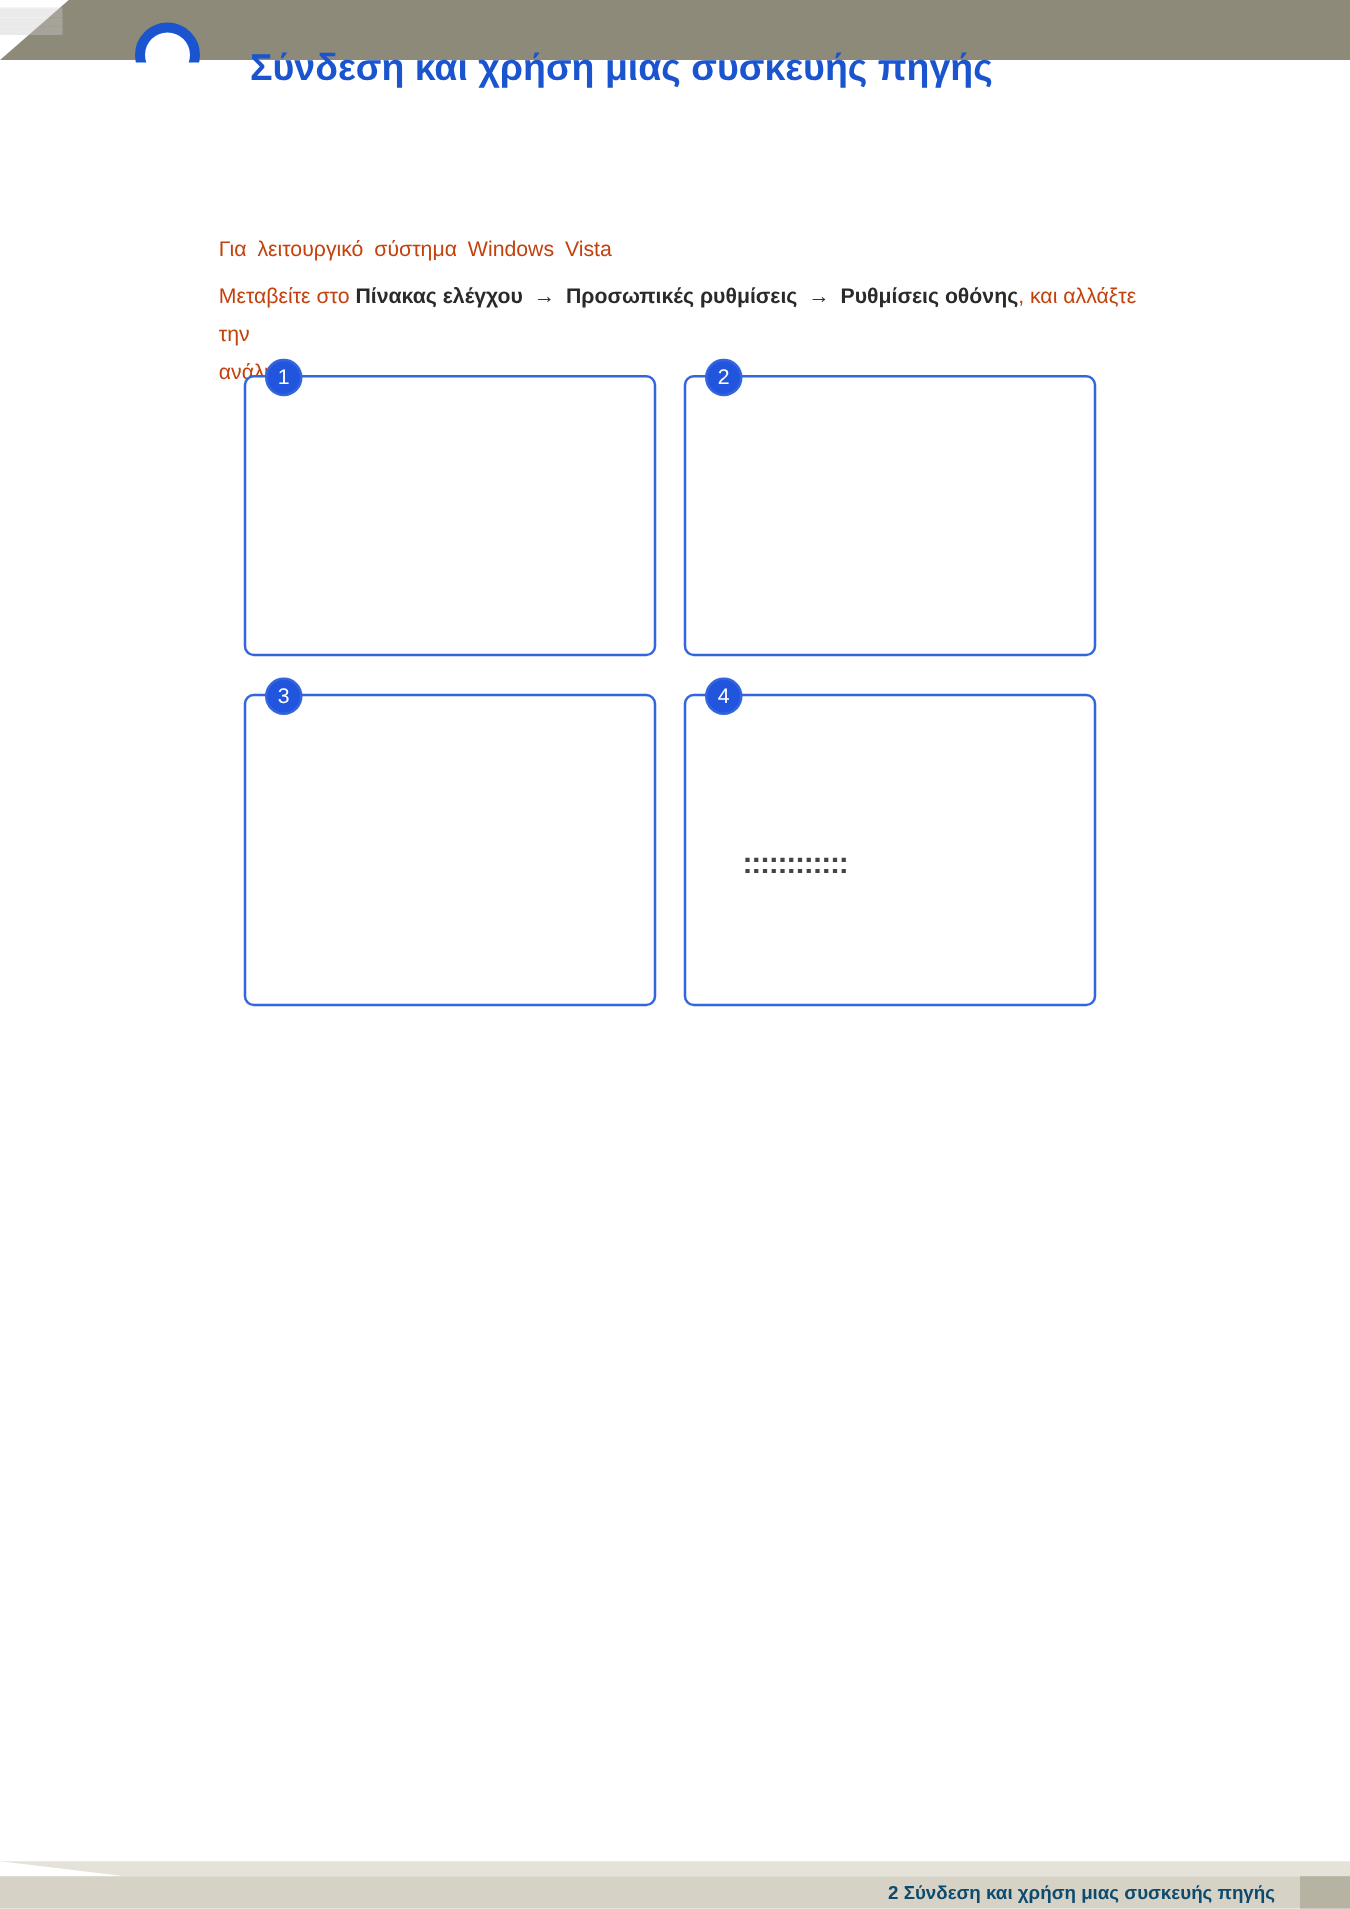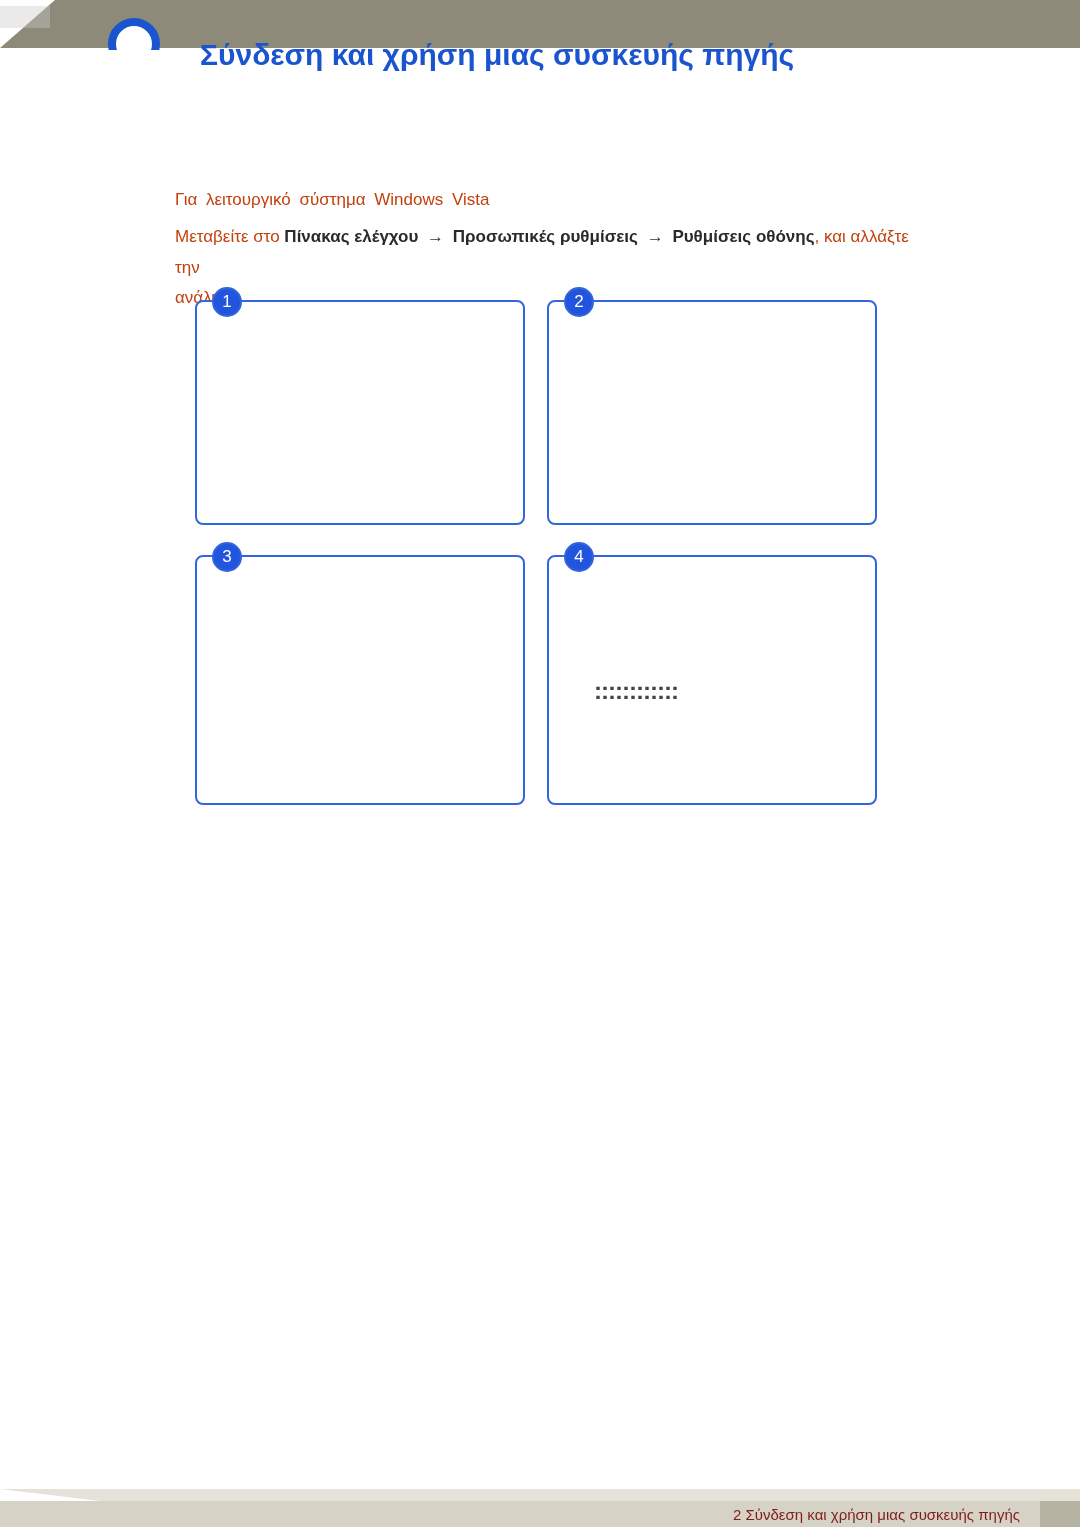--- a/index.html
+++ b/index.html
@@ -164,22 +164,22 @@
       height: 26px;
       background: #d6d3c6;
       position: relative;
       display: flex;
       align-items: center;
       justify-content: flex-end;
       padding-right: 60px;
     }
     .footer-text {
       font-size: 15px;
-      font-weight: normal;
-      color: #7f1d1d;
+      font-weight: bold;
+      color: #0c4a6e;
     }
     .footer-page-box {
       position: absolute;
       right: 0;
       bottom: 0;
       width: 40px;
       height: 26px;
       background: #b7b3a2;
     }
   </style>

